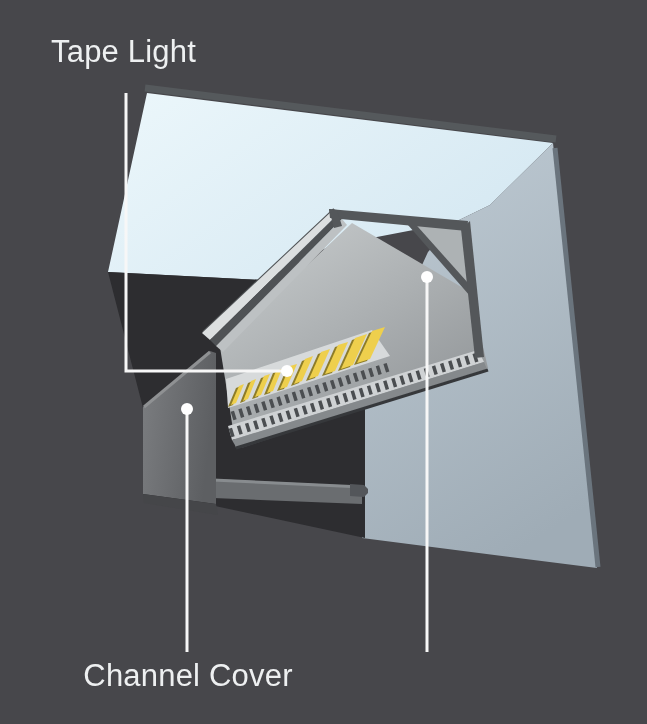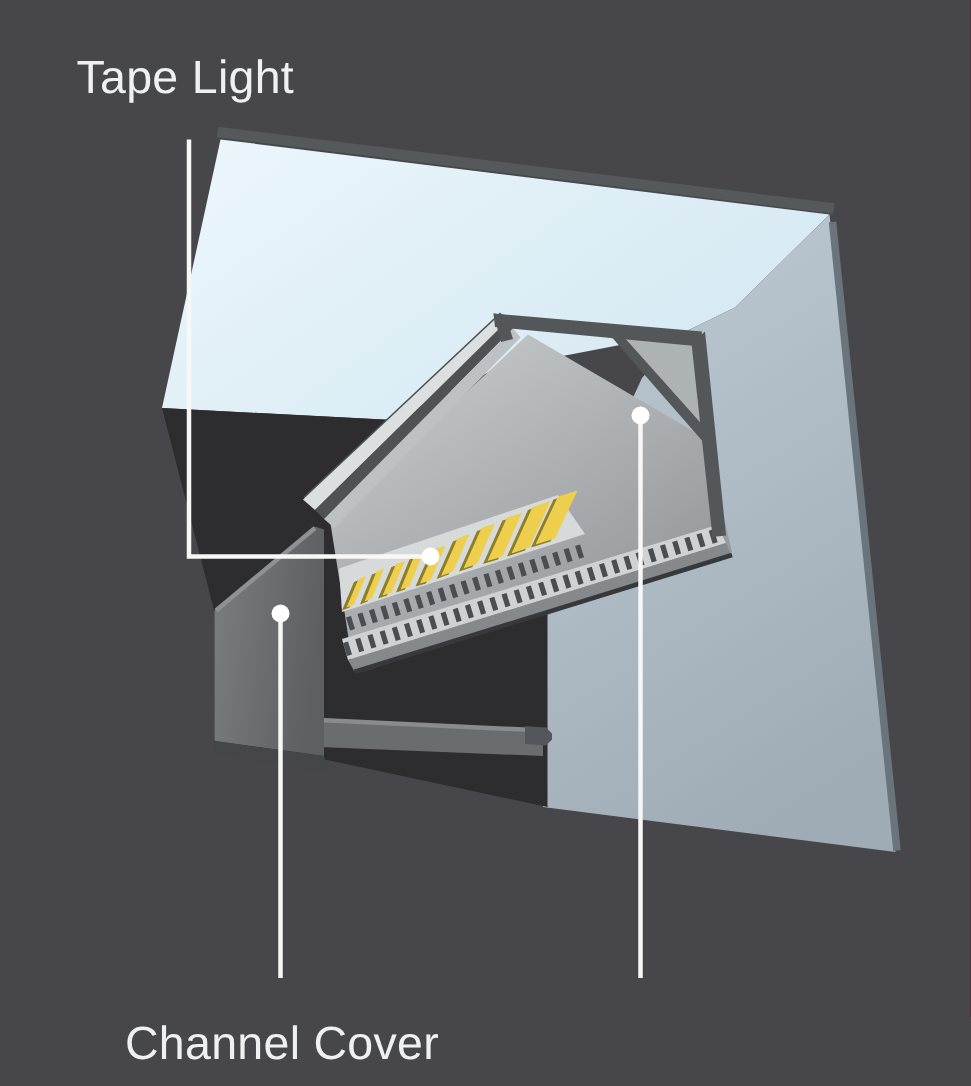--- a/index.html
+++ b/index.html
@@ -1,32 +1,32 @@
 <!DOCTYPE html>
 <html><head>
 <meta charset="utf-8">
 <style>
   html,body{margin:0;padding:0;background:#2a2a2c;}
   #stage{
     position:relative;
     width:647px;height:724px;
-    background:#be185d;
+    background:#737373;
     overflow:hidden;
     font-family:"Liberation Sans", sans-serif;
   }
   #stage svg{position:absolute;left:0;top:0;}
   .diagram-label{
     position:absolute;
     color:#eef0f1;
     font-size:31px;
     line-height:1;
     white-space:nowrap;
     letter-spacing:0.2px;
   }
-  .centered{transform:translateX(-50%);margin-top:20px;}
+  .centered{transform:translateX(-50%);}
 </style>
 </head>
 <body>
 
 <div id="stage">
 
   <svg width="647" height="724" viewBox="0 0 647 724">
     <defs>
       <linearGradient id="gCeil" x1="0" y1="0" x2="1" y2="0.6">
         <stop offset="0" stop-color="#ecf7fb"></stop>

